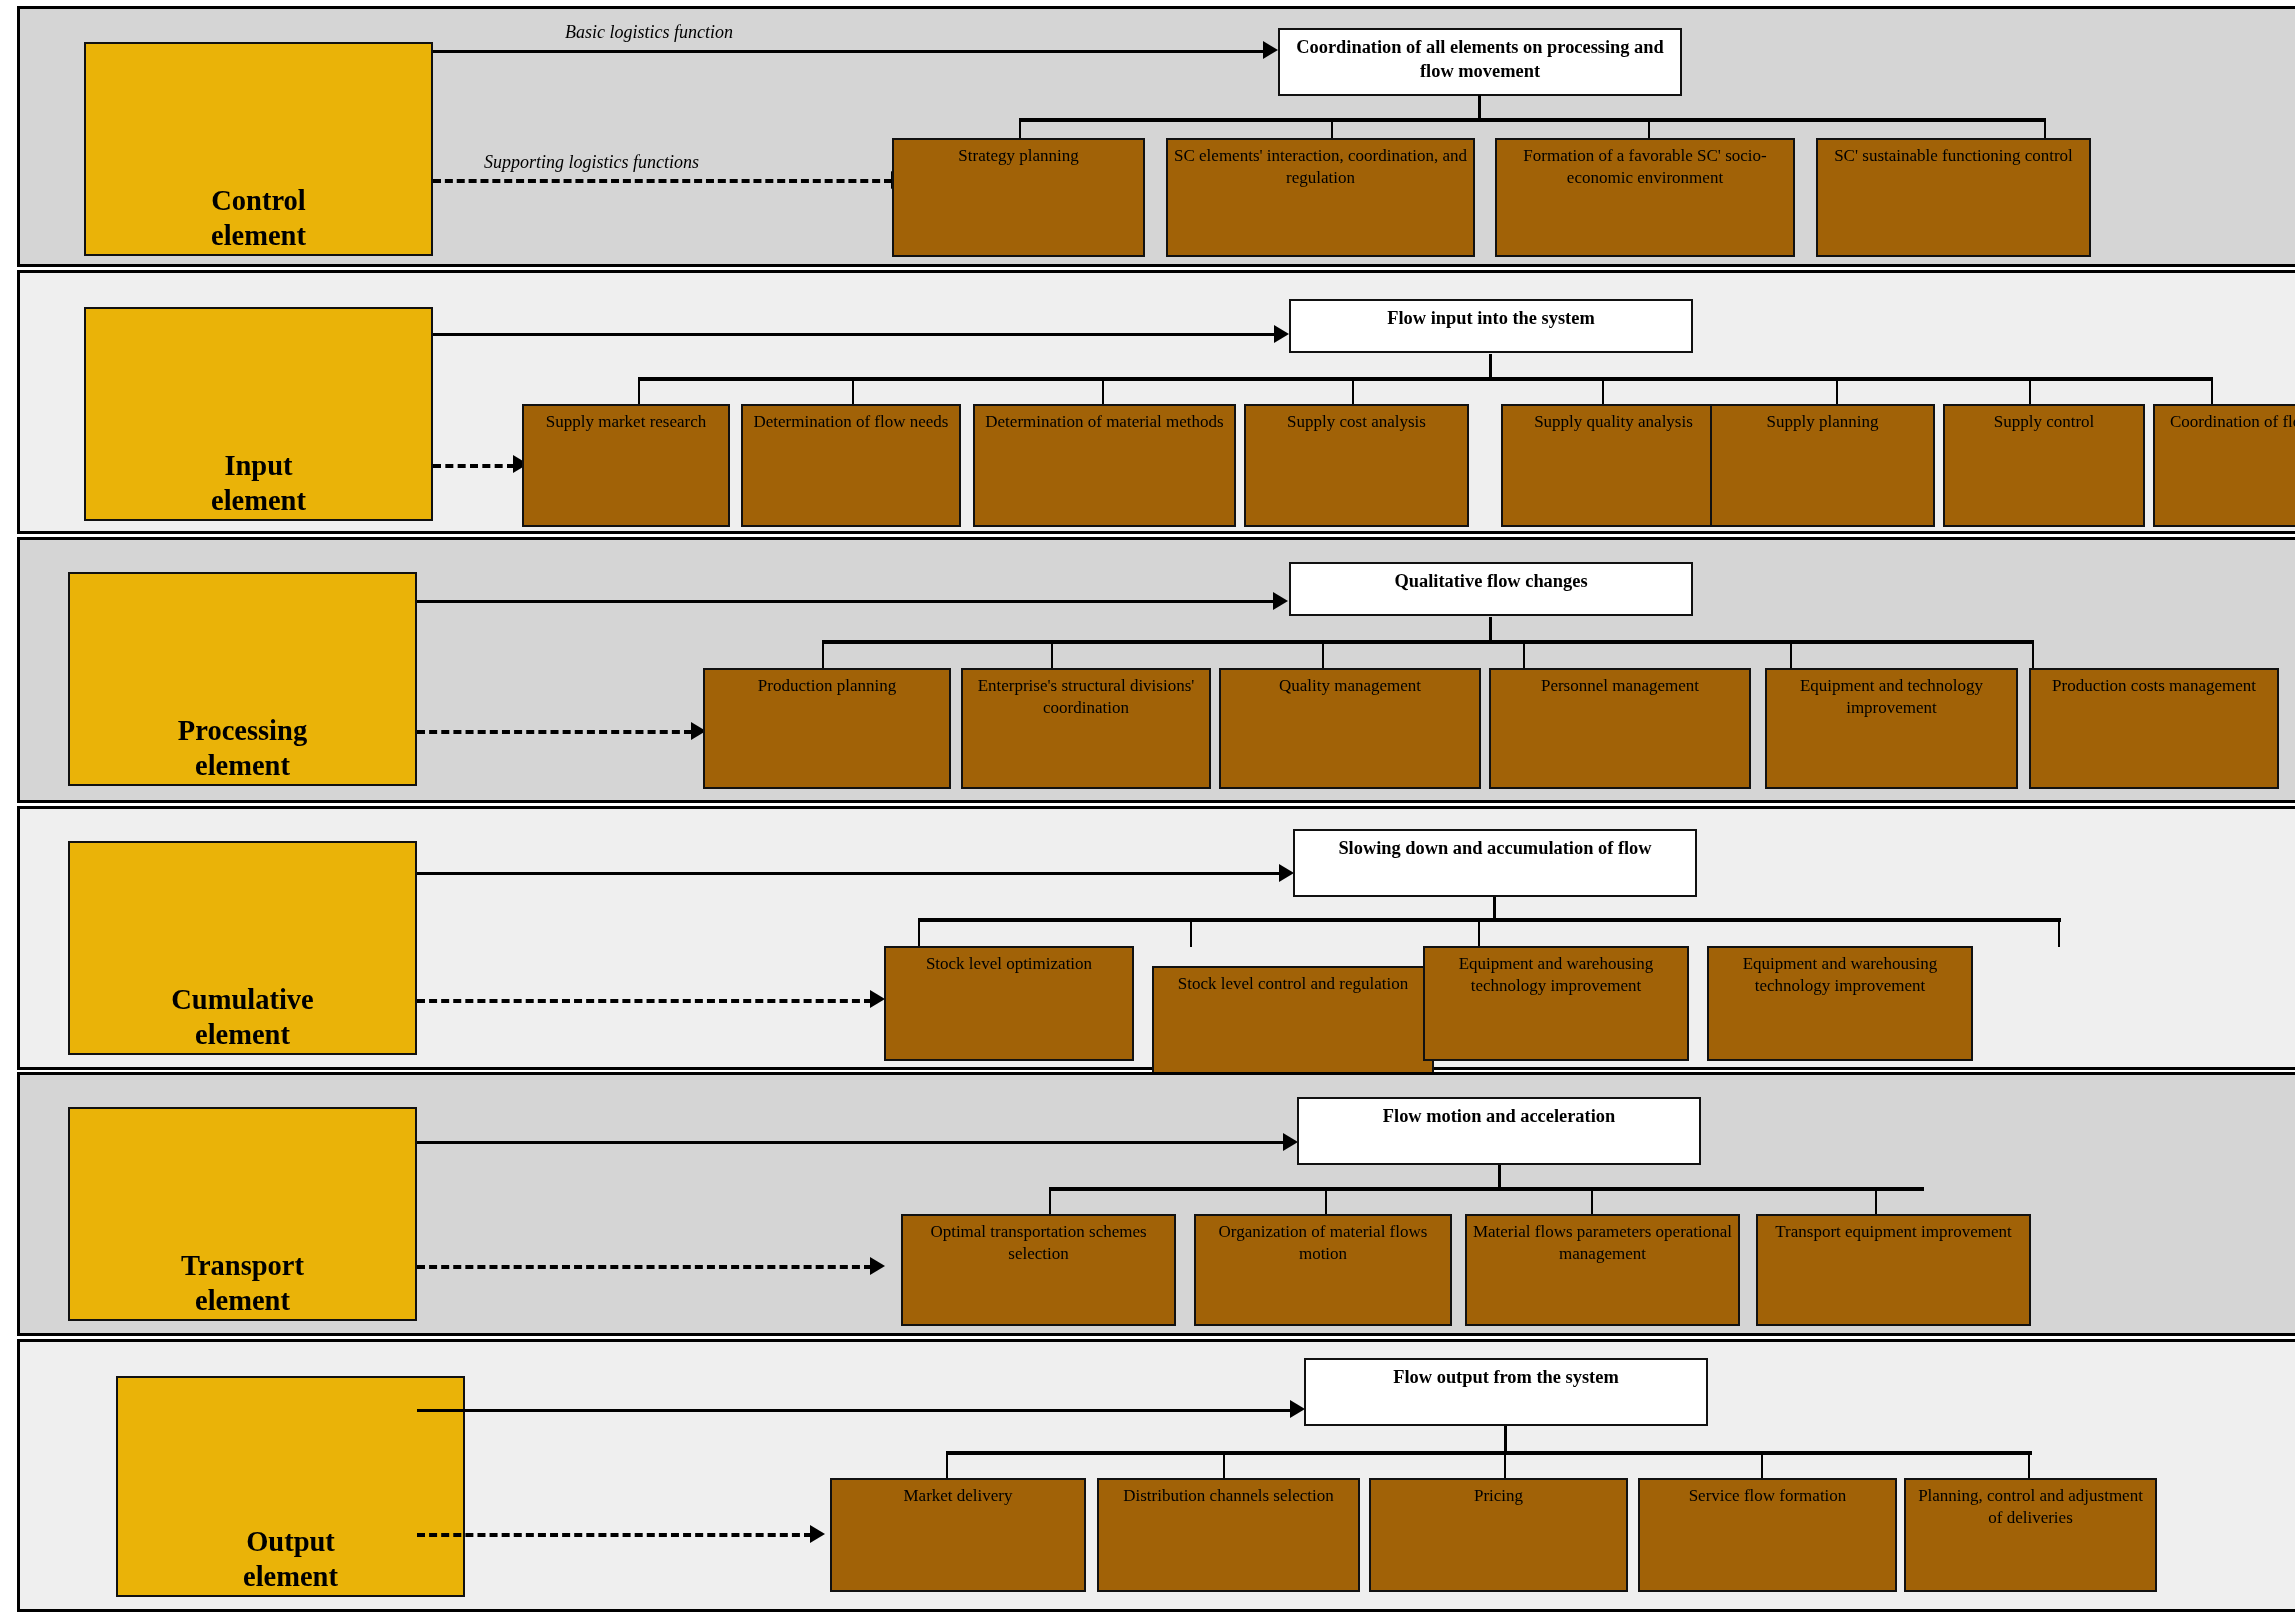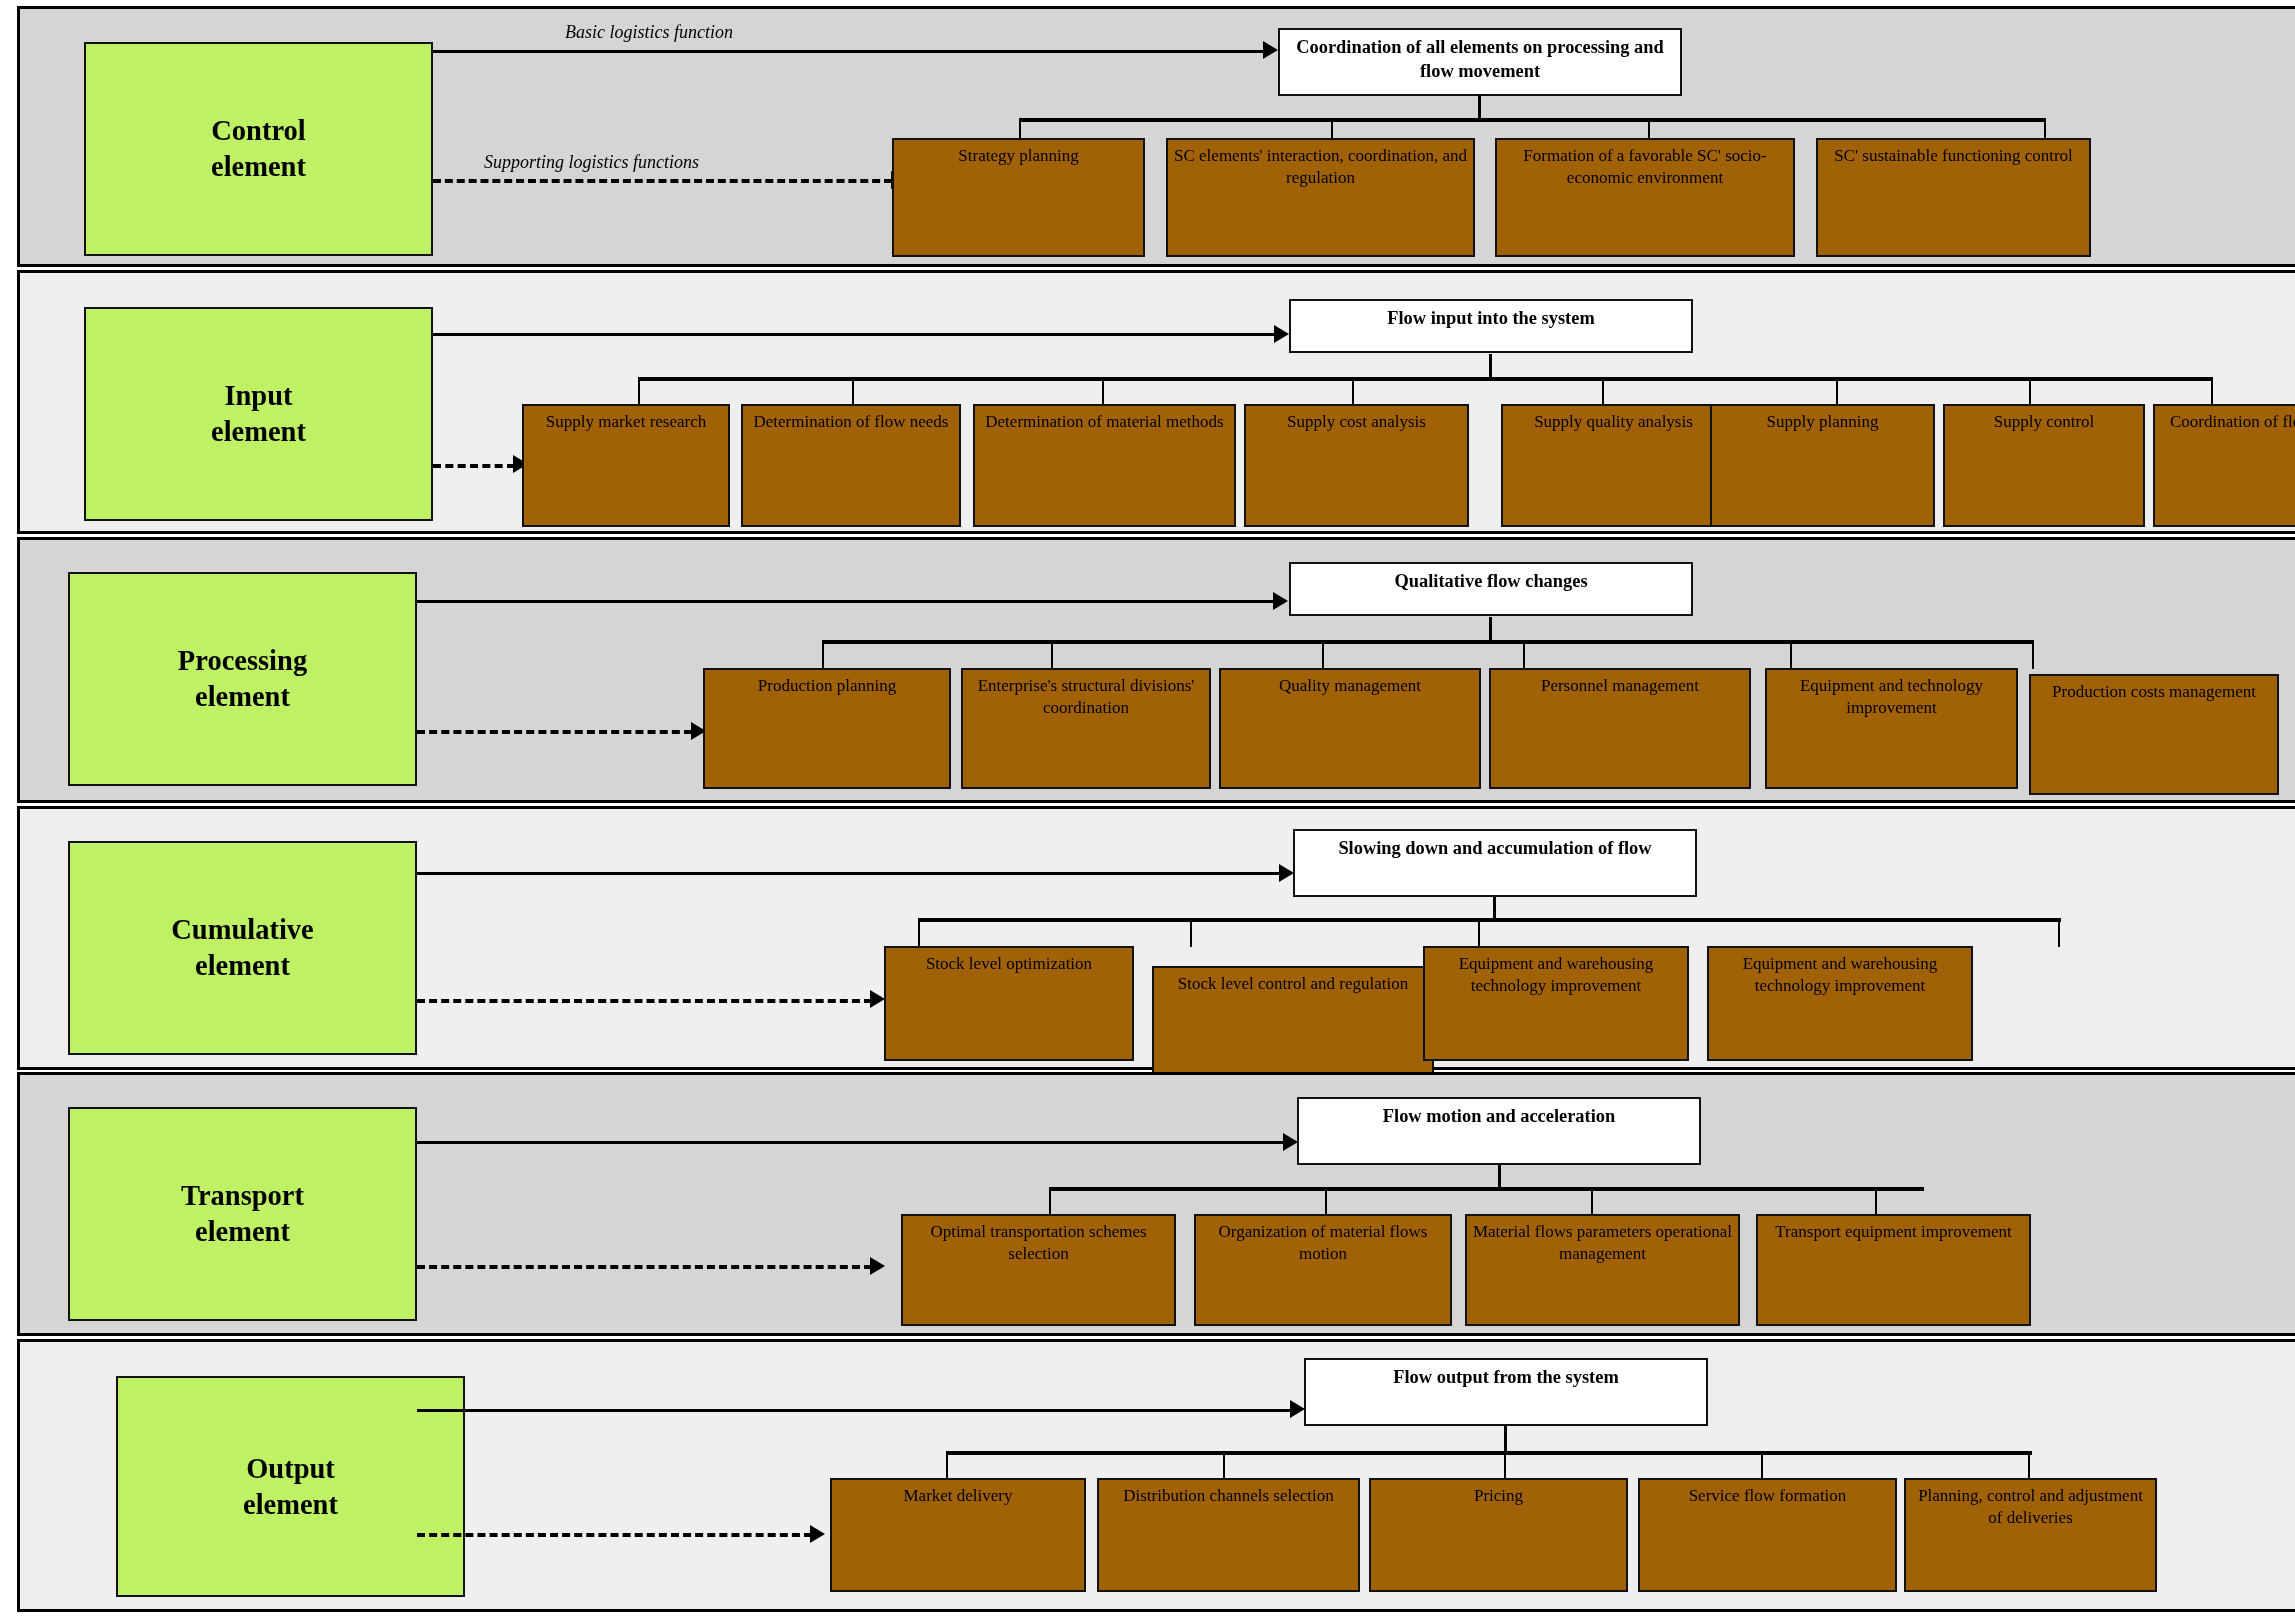--- a/index.html
+++ b/index.html
@@ -5,22 +5,22 @@
   html,body{margin:0;padding:0;background:#fff;}
   body{font-family:"Liberation Serif", serif;}
   #page{position:relative;width:2423px;height:1619px;background:#ffffff;overflow:hidden;}
 
   
   .band{position:absolute;left:17px;width:2389px;border:3.2px solid #000;box-sizing:border-box;}
   .band.dark{background:#d5d5d5;}
   .band.light{background:#efefef;}
 
   
-  .elem-box{position:absolute;background:#bef264;border:2.8px solid #111;box-sizing:border-box;
-            display:flex;align-items:center;justify-content:center;text-align:center;}
+  .elem-box{position:absolute;background:#eab308;border:2.8px solid #111;box-sizing:border-box;
+            display:flex;align-items:flex-end;justify-content:center;text-align:center;}
   .elem-box span{font-weight:bold;font-size:28.5px;line-height:1.25;color:#000;}
 
   
   .hdr-box{position:absolute;background:#fff;border:2.8px solid #111;box-sizing:border-box;
            display:flex;align-items:flex-start;justify-content:center;text-align:center;padding-top:6.4px;}
   .hdr-box span{font-weight:bold;font-size:18.4px;line-height:1.3;color:#000;}
 
   
   .leaf{position:absolute;background:#a16207;border:2.3px solid #111;box-sizing:border-box;
         display:flex;align-items:flex-start;justify-content:center;text-align:center;padding:4.6px 3.7px 0 3.7px;}
@@ -168,21 +168,21 @@
     </div>
   <div class="leaf" style="left:1219px;top:668px;width:262px;height:121px;">
     <span>Quality management</span>
     </div>
   <div class="leaf" style="left:1489px;top:668px;width:262px;height:121px;">
     <span>Personnel management</span>
     </div>
   <div class="leaf" style="left:1765px;top:668px;width:253px;height:121px;">
     <span>Equipment and technology improvement</span>
     </div>
-  <div class="leaf" style="left:2029px;top:668px;width:250px;height:121px;margin-top:6px;">
+  <div class="leaf" style="left:2029px;top:668px;width:250px;height:121px;">
     <span>Production costs management</span>
     </div>
 
   <div class="band light" style="top:806px;height:264px;"></div>
 
   <div class="elem-box" style="left:68px;top:841px;width:349px;height:214px;">
     <span><span>Cumulative</span><br><span>element</span></span>
   </div>
 
   <div class="hline" style="left:417px;top:872px;width:863px;"></div>

